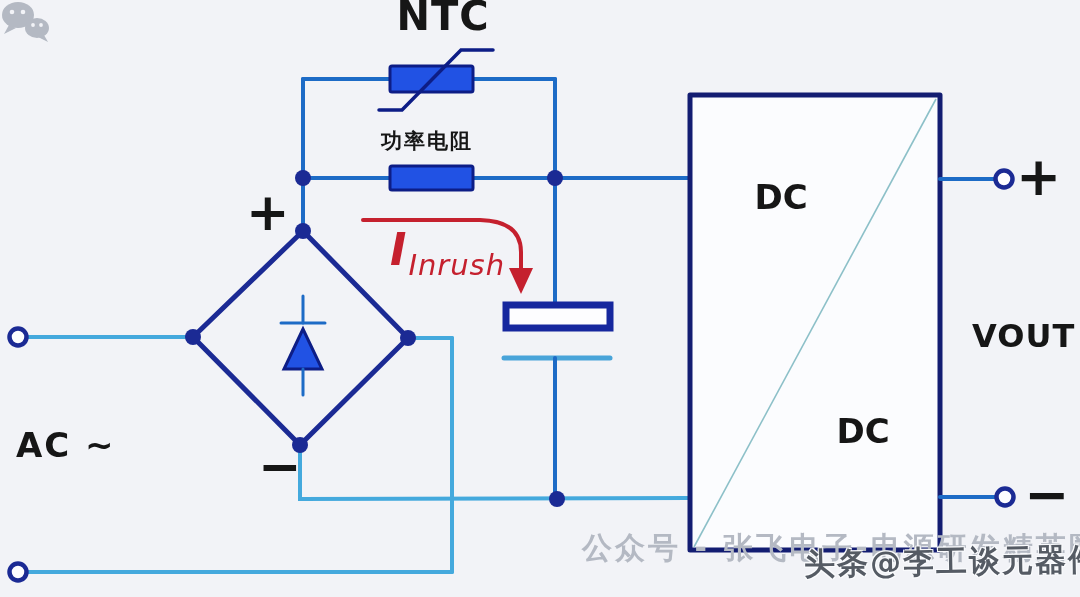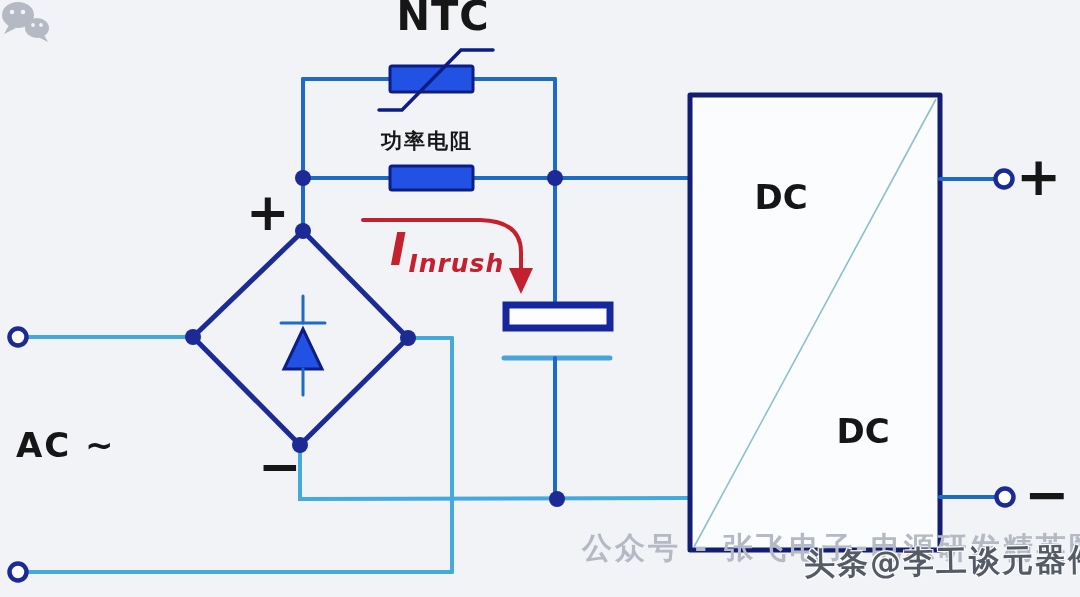--- a/index.html
+++ b/index.html
@@ -33,21 +33,21 @@
     position:absolute;line-height:1;white-space:nowrap;
     color:var(--text-black,#161616);font-weight:800;
   }
   .lbl-ntc{left:388px;top:-4px;width:110px;text-align:center;font-size:40px;font-weight:900;letter-spacing:1px;}
   .lbl-pwr{left:381px;top:131px;font-size:21px;font-weight:700;letter-spacing:2px;}
   .lbl-plus-bridge{left:246px;top:186px;font-size:52px;font-weight:900;}
   .lbl-minus-bridge{left:258px;top:440px;font-size:52px;font-weight:900;}
   .lbl-ac{left:16px;top:428px;font-size:34px;font-weight:900;letter-spacing:2px;text-align:right;}
   .lbl-inrush{left:390px;top:228px;color:var(--arrow-red,#c5202e);display:flex;align-items:flex-start;font-style:italic;}
   .lbl-inrush .main{font-size:44px;font-weight:800;}
-  .lbl-inrush .sub{font-size:25px;font-weight:700;margin-top:23px;margin-left:2px;letter-spacing:1px;}
+  .lbl-inrush .sub{font-size:29px;font-weight:400;margin-top:23px;margin-left:2px;letter-spacing:1px;}
   .lbl-dc-top{left:741px;top:180px;width:80px;text-align:center;font-size:34px;}
   .lbl-dc-bottom{left:823px;top:414px;width:80px;text-align:center;font-size:34px;}
   .lbl-vout{left:972px;top:320px;font-size:32px;letter-spacing:1px;}
   .lbl-plus-out{left:1016px;top:150px;font-size:54px;font-weight:900;}
   .lbl-minus-out{left:1024px;top:468px;font-size:54px;font-weight:900;}
   .wm-light{
     position:absolute;left:582px;top:533px;line-height:1;white-space:nowrap;
     color:var(--watermark-light,#b4b9c3);font-size:30px;font-weight:600;letter-spacing:3px;
   }
   .wm-dark{
@@ -125,20 +125,21 @@
   <div class="lbl lbl-minus-bridge">−</div>
   <div class="lbl lbl-ac">AC ~</div>
 
   <div class="lbl lbl-inrush">
     <span class="main">I</span>
     <span class="sub">Inrush</span>
   </div>
 
   <div class="lbl lbl-dc-top">DC</div>
   <div class="lbl lbl-dc-bottom">DC</div>
+  <div class="lbl lbl-vout">VOUT</div>
   <div class="lbl lbl-plus-out">+</div>
   <div class="lbl lbl-minus-out">−</div>
 
   <svg class="wm-icon" width="50" height="42" viewBox="0 0 50 42">
     <ellipse class="wm-bubble" cx="18" cy="15" rx="16" ry="13"></ellipse>
     <polygon class="wm-bubble" points="9,25 4,34 16,28"></polygon>
     <circle class="wm-eye" cx="12" cy="12" r="2.3"></circle>
     <circle class="wm-eye" cx="23" cy="12" r="2.3"></circle>
     <ellipse class="wm-bubble" cx="37" cy="28" rx="12" ry="10"></ellipse>
     <polygon class="wm-bubble" points="44,35 48,42 38,37"></polygon>

